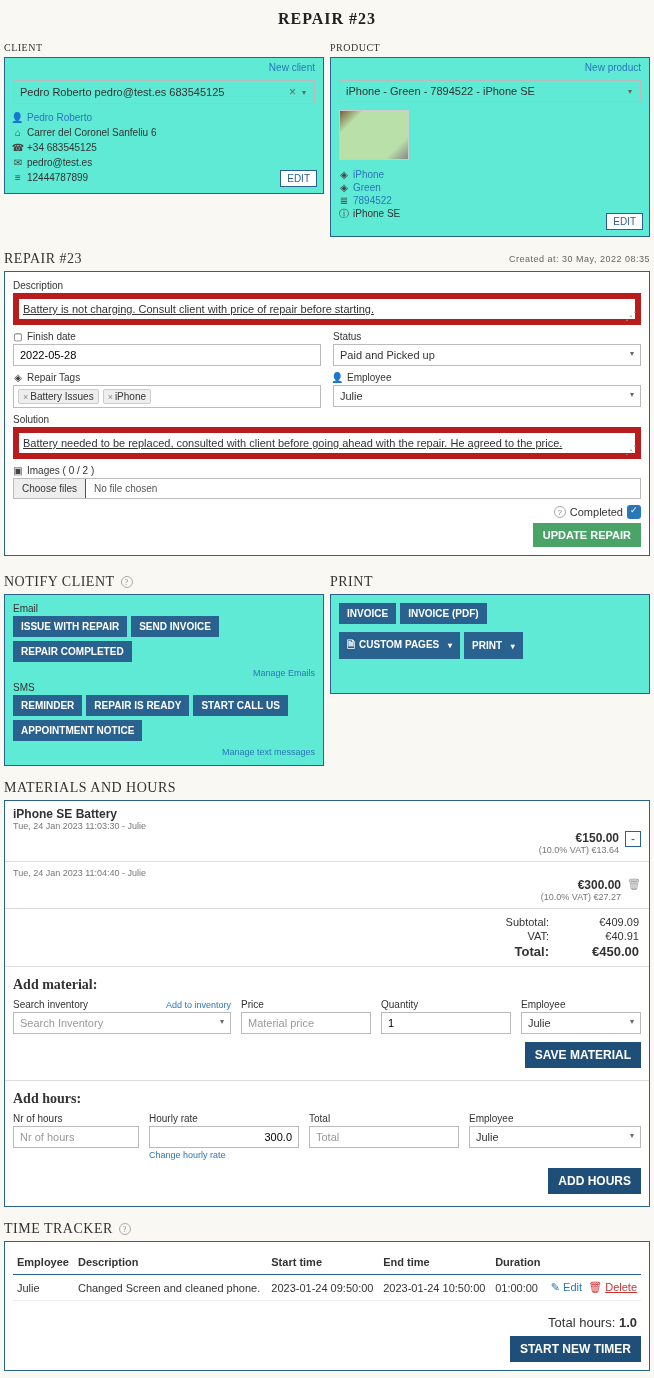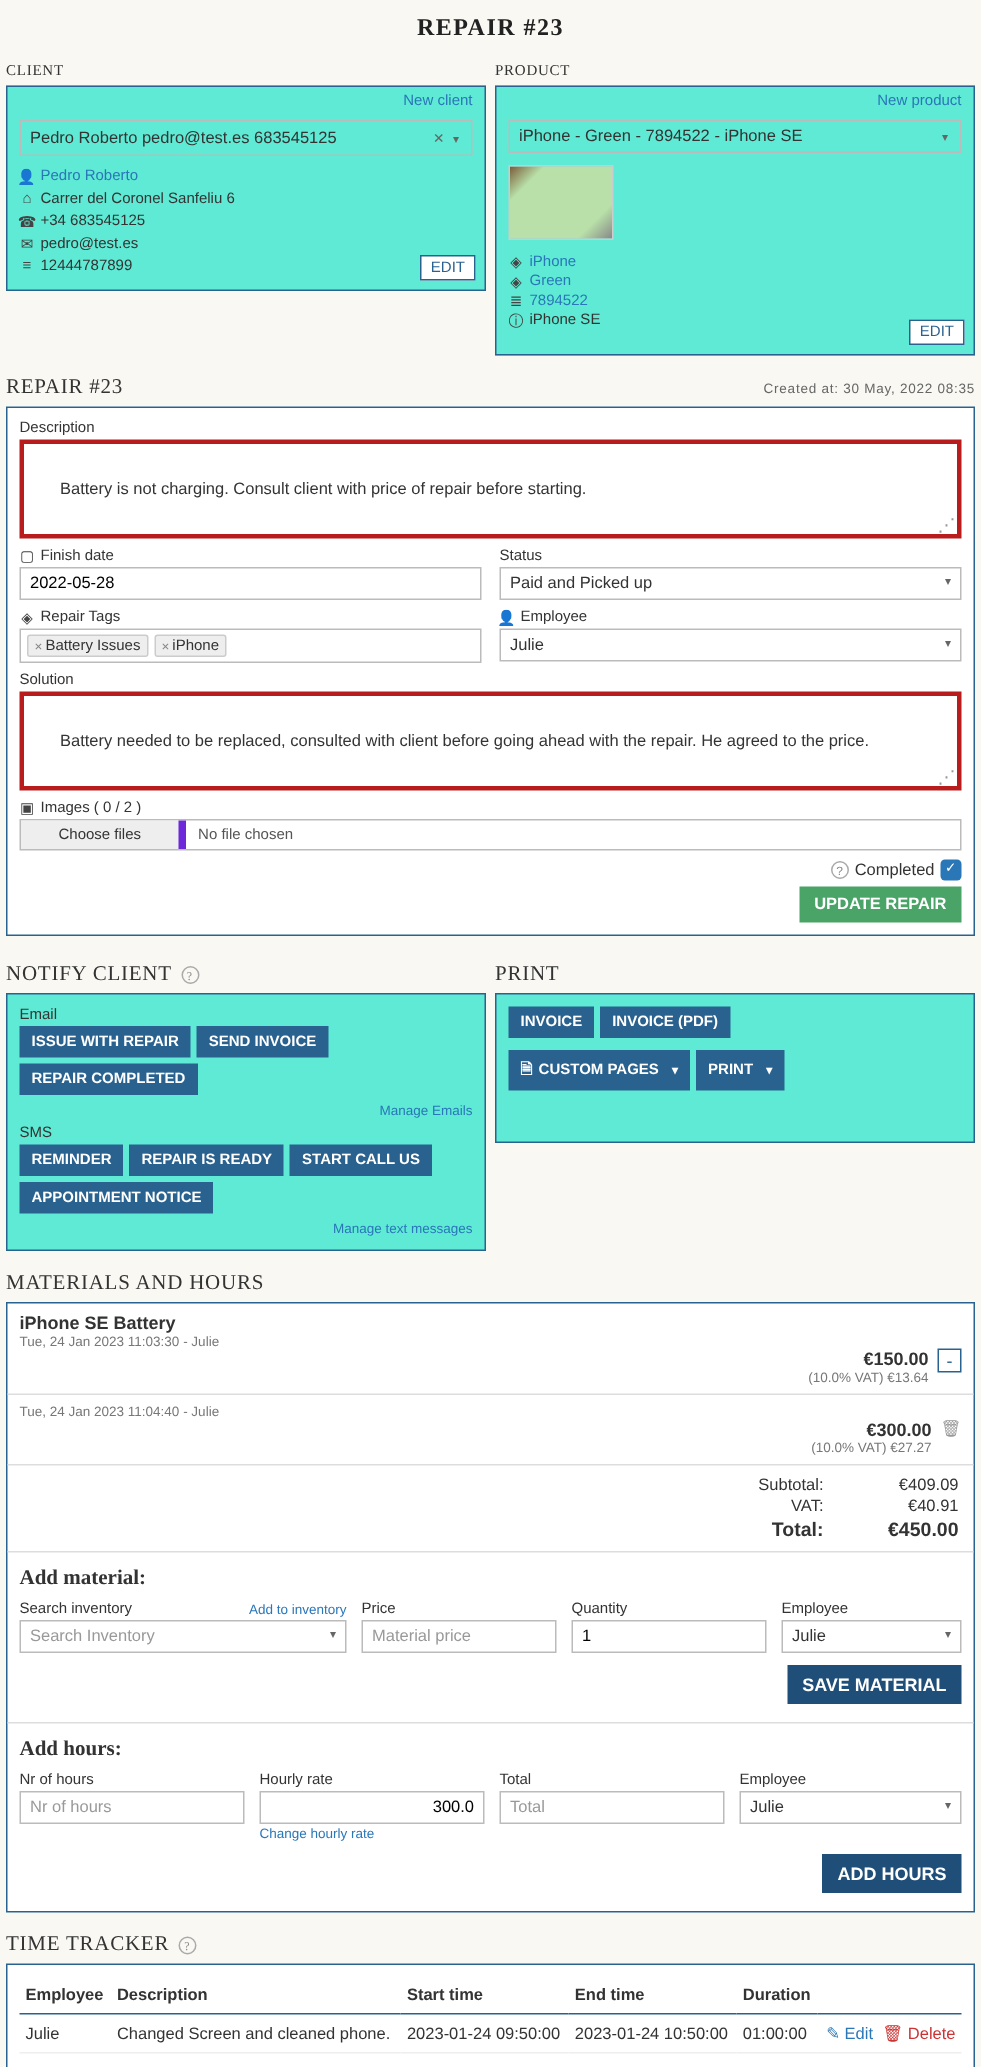--- a/index.html
+++ b/index.html
@@ -20,32 +20,32 @@
   .prod-img { width: 70px; height: 50px; margin: 8px 0; background: linear-gradient(135deg, #7a5c3a 0%, #b8e0a8 20%, #b8e0a8 80%, #888 100%); border: 1px solid #ccc; }
   .prod-link { display: flex; align-items: center; gap: 4px; font-size: 10px; color: #2a77b8; padding: 1px 0; }
   .prod-link.na { color: #333; }
 
   .section-title { font-family: Georgia, serif; font-size: 14px; letter-spacing: 0.5px; padding: 14px 4px 4px; display: flex; align-items: center; gap: 6px; }
   .section-title .meta { margin-left: auto; font-size: 9px; color: #666; font-family: Arial, sans-serif; }
   .helpq { width: 12px; height: 12px; border: 1px solid #aaa; border-radius: 50%; font-size: 8px; color: #888; display: inline-flex; align-items: center; justify-content: center; }
 
   .form-panel { border: 1px solid #2a628f; background: #fff; padding: 8px; margin: 0 4px; }
   .flabel { font-size: 10px; color: #333; display: flex; align-items: center; gap: 4px; padding-bottom: 2px; }
-  .ta { width: 100%; border: 3px solid #b91c1c; padding: 24px; font-size: 11px; resize: none; min-height: 28px; position: relative; }
+  .ta { width: 100%; border: 6px solid #b91c1c; padding: 4px; font-size: 11px; resize: none; min-height: 28px; position: relative; text-decoration: underline; }
   .ta-wrap { position: relative; }
   .ta-hatch { position: absolute; right: 4px; bottom: 2px; font-size: 12px; color: #999; pointer-events: none; }
   .input { width: 100%; border: 1px solid #bbb; padding: 4px 6px; font-size: 11px; background: #fff; }
   .select { width: 100%; border: 1px solid #bbb; padding: 4px 6px; font-size: 11px; background: #fff; position: relative; }
   .select::after { content: "▾"; position: absolute; right: 6px; top: 4px; font-size: 8px; color: #666; }
   .mt6 { margin-top: 6px; }
   .tag { display: inline-flex; align-items: center; background: #eee; border: 1px solid #ccc; font-size: 10px; padding: 1px 4px; gap: 2px; border-radius: 2px;}
   .tag .tx { color: #888; font-size: 9px; }
   .tags-box { border: 1px solid #bbb; padding: 3px 4px; display: flex; gap: 4px; flex-wrap: wrap; }
   .file-row { display: flex; border: 1px solid #bbb; }
-  .file-btn { background: #eee; border-right: 5px solid #6d28d9; padding: 4px 25px; font-size: 10px; }
+  .file-btn { background: #eee; border-right: 1px solid #6d28d9; padding: 4px 8px; font-size: 10px; }
   .file-txt { padding: 4px 8px; font-size: 10px; color: #555; }
   .completed-row { display: flex; align-items: center; gap: 4px; justify-content: flex-end; padding: 6px 0 4px; font-size: 11px; }
   .chk { width: 14px; height: 14px; background: #2a77b8; border-radius: 3px; position: relative; }
   .chk::after { content: "✓"; color: #fff; font-size: 9px; position: absolute; top: 0; left: 3px; }
   .btn-green { background: #4aa367; color: #fff; border: none; padding: 6px 10px; font-size: 11px; font-weight: 600; cursor: pointer; }
   .btn-blue { background: #2a628f; color: #fff; border: none; padding: 5px 8px; font-size: 10px; font-weight: 600; cursor: pointer; }
   .btn-darkblue { background: #1f4e79; color: #fff; border: none; padding: 6px 10px; font-size: 12px; font-weight: 600; cursor: pointer; text-align: center; }
   .btn-row { display: flex; gap: 4px; flex-wrap: wrap; }
   .right { text-align: right; }
   .link-sm { font-size: 9px; color: #2a77b8; text-decoration: none; }
@@ -64,21 +64,21 @@
   .totals .trow { display: flex; justify-content: flex-end; gap: 30px; padding: 1px 0; }
   .totals .total { font-weight: 700; font-size: 13px; }
   .sub-form { padding: 10px 8px 12px; }
   .sub-form h4 { font-family: Georgia, serif; font-weight: 700; font-size: 14px; margin-bottom: 6px; }
   .thin-hr { border-top: 1px solid #ddd; }
 
   .tt-table { width: 100%; border-collapse: collapse; font-size: 11px; }
   .tt-table th { text-align: left; font-weight: 600; border-bottom: 1px solid #2a628f; padding: 6px 4px; font-size: 11px;}
   .tt-table td { border-bottom: 1px solid #eee; padding: 6px 4px; }
   .tt-edit { color: #2a77b8; cursor: pointer; }
-  .tt-del { color: #c33; cursor: pointer; }
+  .tt-del { color: #c33; cursor: pointer; text-decoration: underline; }
 
   .comment { padding: 6px 8px; border-bottom: 1px solid #eee; position: relative;}
   .comment .body { font-size: 11px; }
   .comment .meta { font-size: 9px; color: #777; padding-top: 4px; }
 
   .pb { padding-bottom: 12px; }
   .placeholder::placeholder { color: #999; }
 </style>
 </head>
 <body>
@@ -342,21 +342,21 @@
         <div class="select">Julie</div>
       </div>
     </div>
     <div class="right" style="padding-top:8px"><button class="btn-darkblue">SAVE MATERIAL</button></div>
   </div>
 
   <div class="thin-hr"></div>
   <div class="sub-form">
     <h4>Add hours:</h4>
     <div class="row2" style="padding:0;gap:10px">
-      <div style="width:150px">
+      <div style="width:126px">
         <div class="flabel">Nr of hours</div>
         <input class="input placeholder" placeholder="Nr of hours" style="">
       </div>
       <div style="width:150px">
         <div class="flabel">Hourly rate</div>
         <input class="input" style="text-align: right;" value="300.0">
         <a class="link-sm">Change hourly rate</a>
       </div>
       <div style="width:150px">
         <div class="flabel">Total</div>

